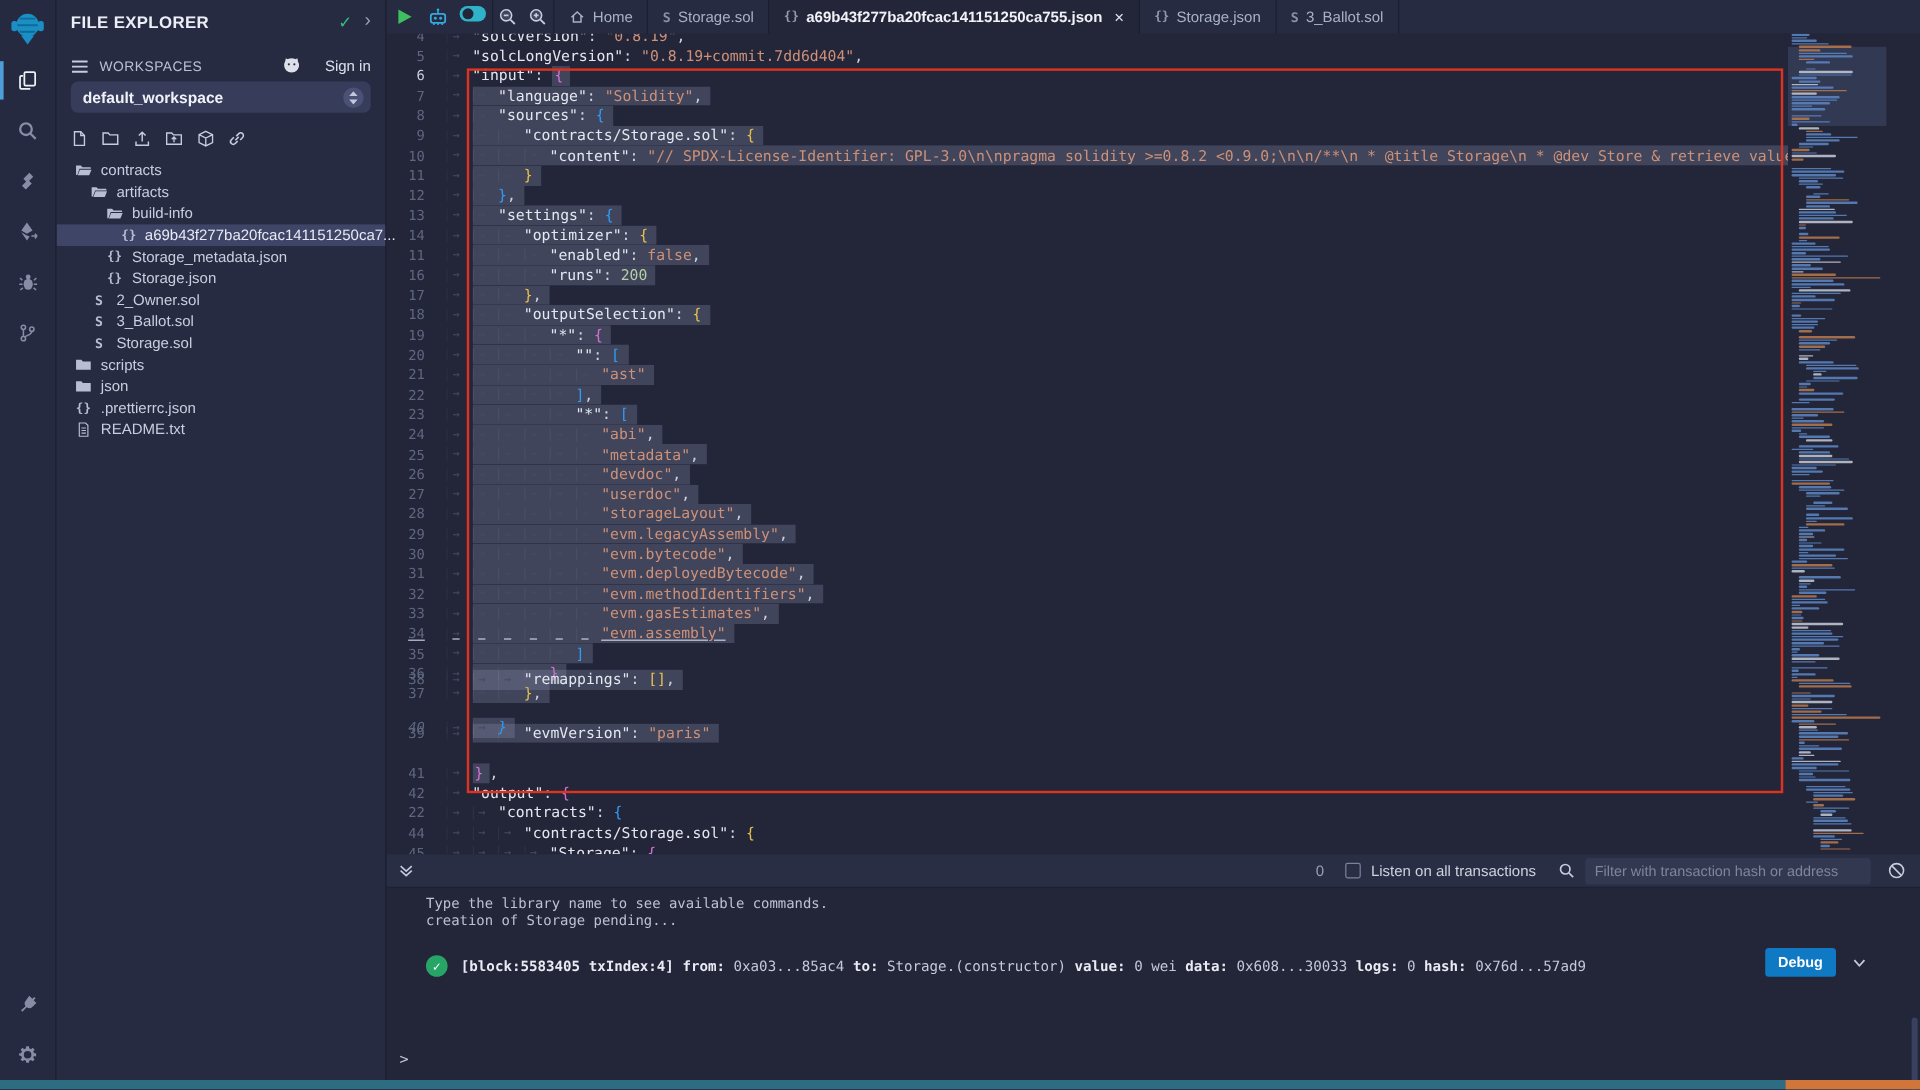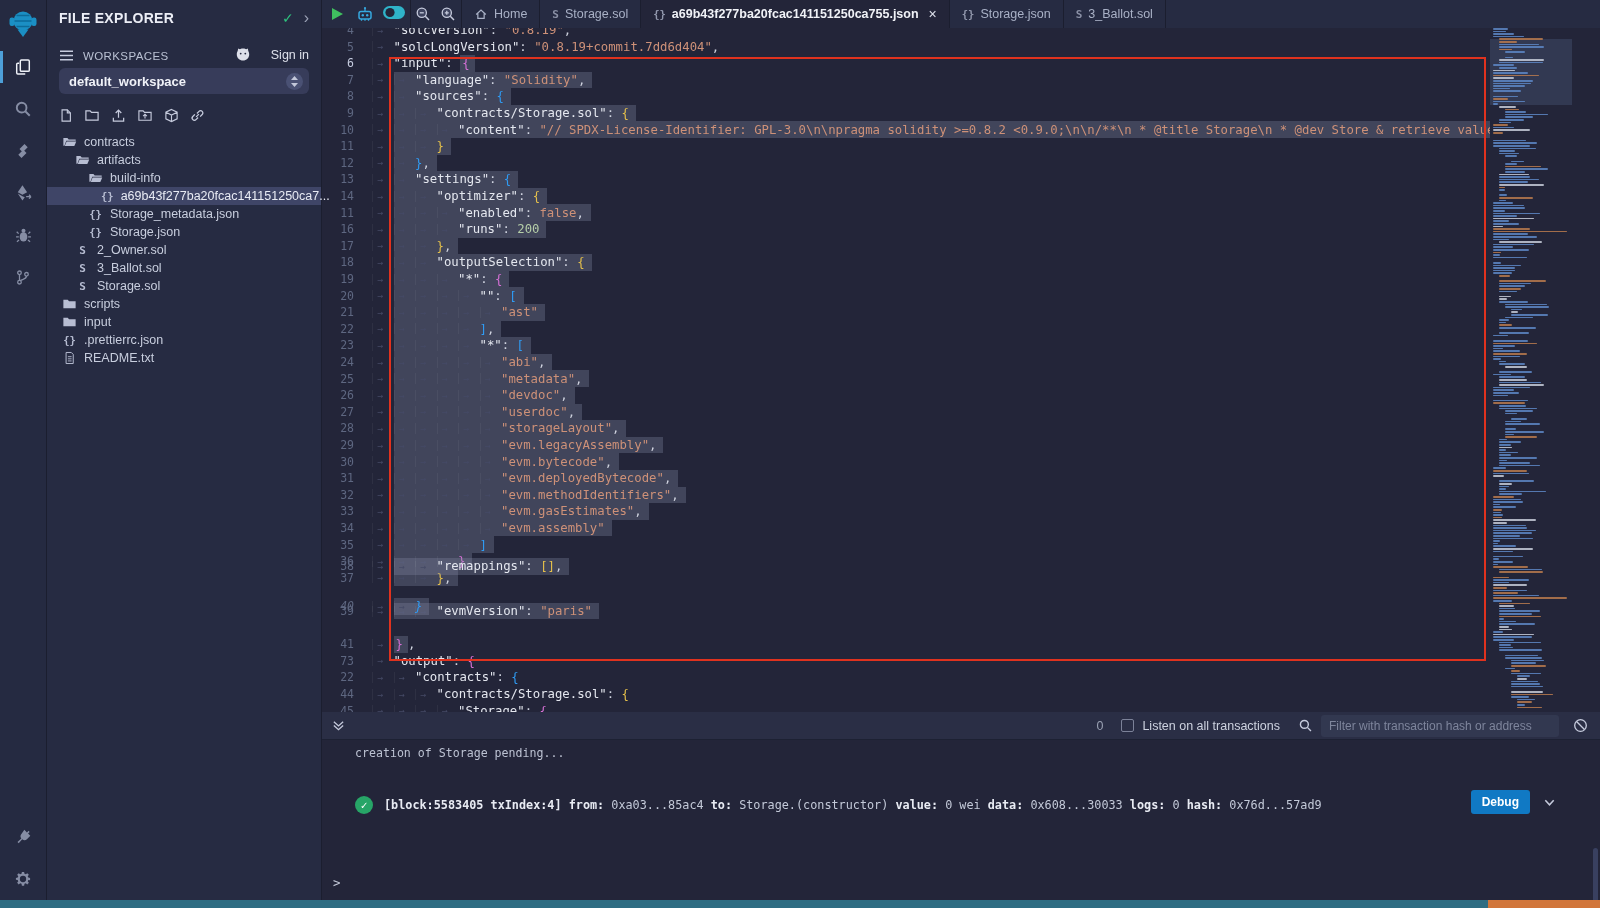--- a/index.html
+++ b/index.html
@@ -294,21 +294,21 @@
           </svg>
         </span>
         <span>scripts</span>
       </div>
       <div class="trow" style="padding-left: 15px;">
         <span class="ic">
           <svg width="15" height="14" viewBox="0 0 16 16">
             <path fill="currentColor" d="M1 3.2h5l1.5 1.6H15v8H1z"></path>
           </svg>
         </span>
-        <span>input</span>
+        <span>json</span>
       </div>
       <div class="trow" style="padding-left: 15px;">
         <span class="ic ictxt">{}</span>
         <span>.prettierrc.json</span>
       </div>
       <div class="trow" style="padding-left: 15px;">
         <span class="ic">
           <svg width="13" height="14" viewBox="0 0 16 16">
             <path d="M3.8 1.2h6.4l2.4 2.4v11.2H3.8z" fill="none" stroke="currentColor" stroke-width="1.2"></path>
             <path d="M6 6.4h4.6M6 9h4.6M6 11.6h4.6" stroke="currentColor" stroke-width="1.1"></path>
@@ -413,29 +413,29 @@
         <div class="code-line" style="top: 325.8px;"><div class="lnum">24</div><div class="lbody"><span class="tab-ws">→</span><span class="selhl"><span class="tab-ws">→</span><span class="tab-ws">→</span><span class="tab-ws">→</span><span class="tab-ws">→</span><span class="tab-ws">→</span><span class="tk-s">"abi"</span><span class="tk-p">,</span></span></div></div>
         <div class="code-line" style="top: 342.4px;"><div class="lnum">25</div><div class="lbody"><span class="tab-ws">→</span><span class="selhl"><span class="tab-ws">→</span><span class="tab-ws">→</span><span class="tab-ws">→</span><span class="tab-ws">→</span><span class="tab-ws">→</span><span class="tk-s">"metadata"</span><span class="tk-p">,</span></span></div></div>
         <div class="code-line" style="top: 359px;"><div class="lnum">26</div><div class="lbody"><span class="tab-ws">→</span><span class="selhl"><span class="tab-ws">→</span><span class="tab-ws">→</span><span class="tab-ws">→</span><span class="tab-ws">→</span><span class="tab-ws">→</span><span class="tk-s">"devdoc"</span><span class="tk-p">,</span></span></div></div>
         <div class="code-line" style="top: 375.6px;"><div class="lnum">27</div><div class="lbody"><span class="tab-ws">→</span><span class="selhl"><span class="tab-ws">→</span><span class="tab-ws">→</span><span class="tab-ws">→</span><span class="tab-ws">→</span><span class="tab-ws">→</span><span class="tk-s">"userdoc"</span><span class="tk-p">,</span></span></div></div>
         <div class="code-line" style="top: 392.2px;"><div class="lnum">28</div><div class="lbody"><span class="tab-ws">→</span><span class="selhl"><span class="tab-ws">→</span><span class="tab-ws">→</span><span class="tab-ws">→</span><span class="tab-ws">→</span><span class="tab-ws">→</span><span class="tk-s">"storageLayout"</span><span class="tk-p">,</span></span></div></div>
         <div class="code-line" style="top: 408.8px;"><div class="lnum">29</div><div class="lbody"><span class="tab-ws">→</span><span class="selhl"><span class="tab-ws">→</span><span class="tab-ws">→</span><span class="tab-ws">→</span><span class="tab-ws">→</span><span class="tab-ws">→</span><span class="tk-s">"evm.legacyAssembly"</span><span class="tk-p">,</span></span></div></div>
         <div class="code-line" style="top: 425.4px;"><div class="lnum">30</div><div class="lbody"><span class="tab-ws">→</span><span class="selhl"><span class="tab-ws">→</span><span class="tab-ws">→</span><span class="tab-ws">→</span><span class="tab-ws">→</span><span class="tab-ws">→</span><span class="tk-s">"evm.bytecode"</span><span class="tk-p">,</span></span></div></div>
         <div class="code-line" style="top: 442px;"><div class="lnum">31</div><div class="lbody"><span class="tab-ws">→</span><span class="selhl"><span class="tab-ws">→</span><span class="tab-ws">→</span><span class="tab-ws">→</span><span class="tab-ws">→</span><span class="tab-ws">→</span><span class="tk-s">"evm.deployedBytecode"</span><span class="tk-p">,</span></span></div></div>
         <div class="code-line" style="top: 458.6px;"><div class="lnum">32</div><div class="lbody"><span class="tab-ws">→</span><span class="selhl"><span class="tab-ws">→</span><span class="tab-ws">→</span><span class="tab-ws">→</span><span class="tab-ws">→</span><span class="tab-ws">→</span><span class="tk-s">"evm.methodIdentifiers"</span><span class="tk-p">,</span></span></div></div>
         <div class="code-line" style="top: 475.2px;"><div class="lnum">33</div><div class="lbody"><span class="tab-ws">→</span><span class="selhl"><span class="tab-ws">→</span><span class="tab-ws">→</span><span class="tab-ws">→</span><span class="tab-ws">→</span><span class="tab-ws">→</span><span class="tk-s">"evm.gasEstimates"</span><span class="tk-p">,</span></span></div></div>
-        <div class="code-line" style="top: 491.8px;"><div class="lnum">34</div><div class="lbody"><span class="tab-ws">→</span><span class="selhl"><span class="tab-ws">→</span><span class="tab-ws">→</span><span class="tab-ws">→</span><span class="tab-ws">→</span><span class="tab-ws">→</span><span class="tk-s">"evm.assembly"</span></span></div></div>
+        <div class="code-line" style="top: 491.8px; text-decoration: underline;"><div class="lnum">34</div><div class="lbody"><span class="tab-ws">→</span><span class="selhl"><span class="tab-ws">→</span><span class="tab-ws">→</span><span class="tab-ws">→</span><span class="tab-ws">→</span><span class="tab-ws">→</span><span class="tk-s">"evm.assembly"</span></span></div></div>
         <div class="code-line" style="top: 508.4px;"><div class="lnum">35</div><div class="lbody"><span class="tab-ws">→</span><span class="selhl"><span class="tab-ws">→</span><span class="tab-ws">→</span><span class="tab-ws">→</span><span class="tab-ws">→</span><span class="tk-u">]</span></span></div></div>
         <div class="code-line" style="top: 525px;"><div class="lnum">36</div><div class="lbody"><span class="tab-ws">→</span><span class="selhl"><span class="tab-ws">→</span><span class="tab-ws">→</span><span class="tab-ws">→</span><span class="tk-m">}</span></span></div></div>
         <div class="code-line" style="top: 541.6px;"><div class="lnum">37</div><div class="lbody"><span class="tab-ws">→</span><span class="selhl"><span class="tab-ws">→</span><span class="tab-ws">→</span><span class="tk-g">}</span><span class="tk-p">,</span></span></div></div>
         <div class="code-line" style="top: 530px;"><div class="lnum">38</div><div class="lbody"><span class="tab-ws">→</span><span class="selhl"><span class="tab-ws">→</span><span class="tab-ws">→</span><span class="tk-k">"remappings"</span><span class="tk-p">: </span><span class="tk-g">[]</span><span class="tk-p">,</span></span></div></div>
         <div class="code-line" style="top: 574.8px;"><div class="lnum">39</div><div class="lbody"><span class="tab-ws">→</span><span class="selhl"><span class="tab-ws">→</span><span class="tab-ws">→</span><span class="tk-k">"evmVersion"</span><span class="tk-p">: </span><span class="tk-s">"paris"</span></span></div></div>
         <div class="code-line" style="top: 570px; font-style: italic;"><div class="lnum">40</div><div class="lbody"><span class="tab-ws">→</span><span class="selhl"><span class="tab-ws">→</span><span class="tk-u">}</span></span></div></div>
         <div class="code-line" style="top: 608px;"><div class="lnum">41</div><div class="lbody"><span class="tab-ws">→</span><span class="selhl selb"><span class="tk-m">}</span></span><span class="tk-p">,</span></div></div>
-        <div class="code-line" style="top: 624.6px;"><div class="lnum">73</div><div class="lbody"><span class="tab-ws">→</span><span class="tk-k">"output"</span><span class="tk-p">: </span><span class="tk-m">{</span></div></div>
+        <div class="code-line" style="top: 624.6px;"><div class="lnum">42</div><div class="lbody"><span class="tab-ws">→</span><span class="tk-k">"output"</span><span class="tk-p">: </span><span class="tk-m">{</span></div></div>
         <div class="code-line" style="top: 641.2px;"><div class="lnum">22</div><div class="lbody"><span class="tab-ws">→</span><span class="tab-ws">→</span><span class="tk-k">"contracts"</span><span class="tk-p">: </span><span class="tk-u">{</span></div></div>
         <div class="code-line" style="top: 657.8px;"><div class="lnum">44</div><div class="lbody"><span class="tab-ws">→</span><span class="tab-ws">→</span><span class="tab-ws">→</span><span class="tk-k">"contracts/Storage.sol"</span><span class="tk-p">: </span><span class="tk-g">{</span></div></div>
         <div class="code-line" style="top: 674.4px;"><div class="lnum">45</div><div class="lbody"><span class="tab-ws">→</span><span class="tab-ws">→</span><span class="tab-ws">→</span><span class="tab-ws">→</span><span class="tk-k">"Storage"</span><span class="tk-p">: </span><span class="tk-m">{</span></div></div>
       </div>
     <div class="redbox"></div>
     <div class="minimap" id="minimap">
         <div class="mmview"></div>
         <div class="mmb" style="top: 0px; left: 3px; width: 15.0397px; background: rgb(93, 135, 198);"></div>
         <div class="mmb" style="top: 2.6px; left: 3px; width: 13.3875px; background: rgb(93, 135, 198);"></div>
         <div class="mmb" style="top: 5.2px; left: 3px; width: 20.9986px; background: rgb(93, 135, 198);"></div>
@@ -699,20 +699,21 @@
       <input class="t-input" placeholder="Filter with transaction hash or address" style="">
       <span class="ic t-ban" id="tban">
           <svg width="15" height="15" viewBox="0 0 16 16">
             <circle cx="8" cy="8" r="6.2" fill="none" stroke="currentColor" stroke-width="1.4"></circle>
             <path d="M3.8 3.8l8.4 8.4" stroke="currentColor" stroke-width="1.4"></path>
           </svg>
         </span>
     </div>
     <div class="t-content">
       <div class="t-log" id="tlog">
+          <div>Type the library name to see available commands.</div>
           <div>creation of Storage pending...</div>
         </div>
       <div class="txrow">
         <span class="txcheck">✓</span>
         <span class="txtext" id="txtext"><span class="txb">[block:5583405 txIndex:4] </span><span class="txb">from: </span><span>0xa03...85ac4 </span><span class="txb">to: </span><span>Storage.(constructor) </span><span class="txb">value: </span><span>0 wei </span><span class="txb">data: </span><span>0x608...30033 </span><span class="txb">logs: </span><span>0 </span><span class="txb">hash: </span><span>0x76d...57ad9 </span></span>
       </div>
       <button class="debug-btn">Debug</button>
       <span class="ic tx-chev" id="txchev">
           <svg width="13" height="13" viewBox="0 0 14 14">
             <path d="M2.5 4.5L7 9.5l4.5-5" fill="none" stroke="currentColor" stroke-width="1.6"></path>

